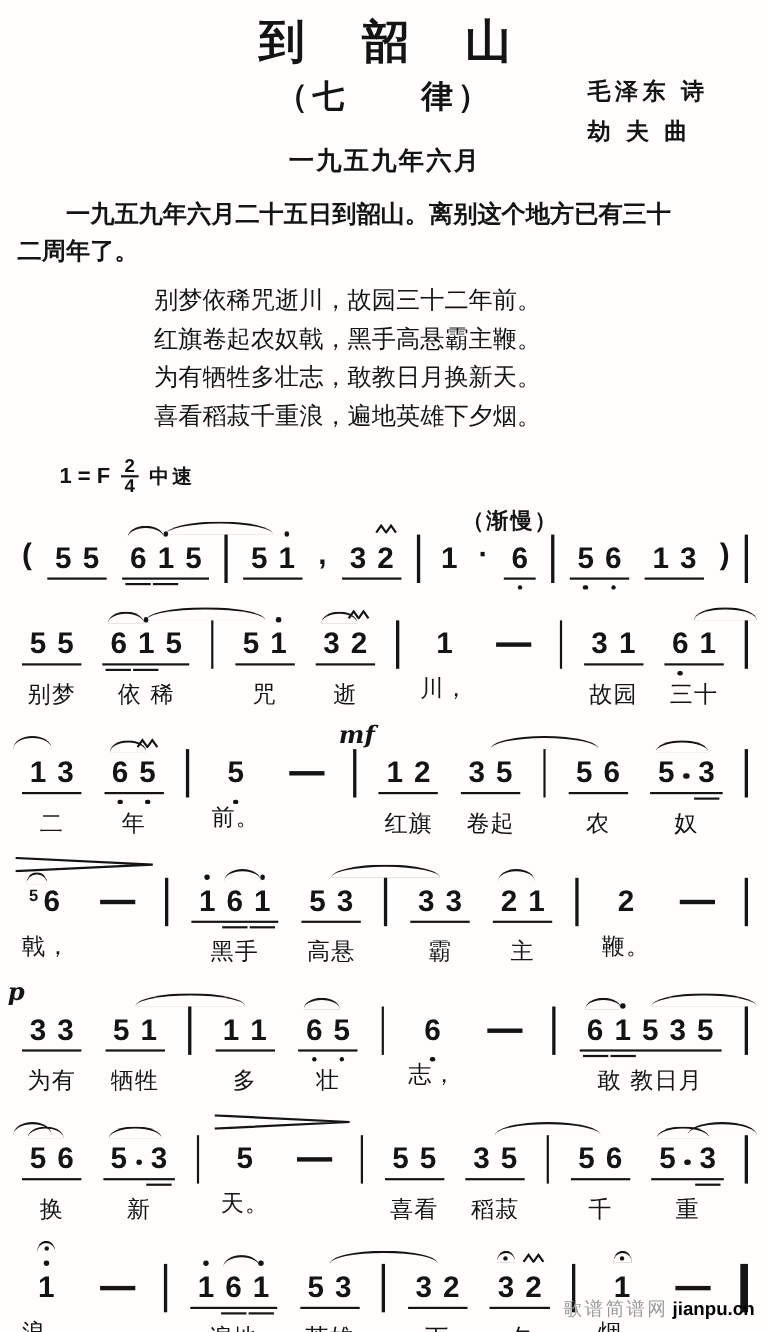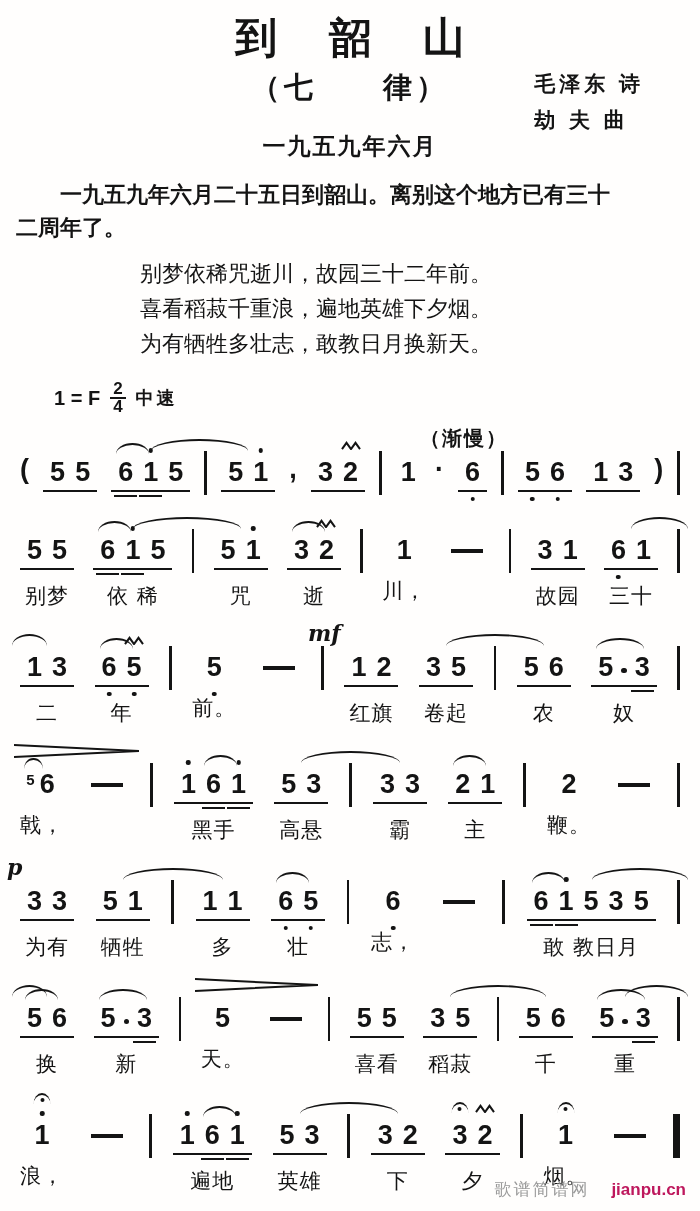--- a/index.html
+++ b/index.html
@@ -49,41 +49,42 @@
        letter-spacing:1px;white-space:nowrap;text-align:center;}
   .lyr:empty{height:0;margin:0;}
   .tie{position:absolute;top:12px;height:10px;border-top:2.5px solid #141414;
        border-radius:50% 50% 0 0 / 100% 100% 0 0;}
   .hp{position:absolute;top:5px;height:14px;}
   .lab{position:absolute;top:-2px;}
   .lab.dyn{font-family:"DejaVu Serif",serif;font-style:italic;font-weight:bold;font-size:22px;}
   .lab.cue{font-weight:bold;font-size:20px;letter-spacing:2px;}
   
   .wm{position:absolute;right:14px;bottom:10px;font-size:17px;letter-spacing:2px;color:#9b9b9b;}
-  .wmu{color:#be185d;font-weight:bold;margin-left:22px;letter-spacing:0;}
+  .wmu{color:#000000;font-weight:bold;margin-left:4px;letter-spacing:0;}
 </style>
 </head>
 <body>
 
 <div class="sheet">
   <div class="title">到 韶 山</div>
   <div class="credits">
     <div>毛泽东 诗</div>
     <div>劫 夫 曲</div>
   </div>
   <div class="subtitle">（七　　律）</div>
   <div class="dateline">一九五九年六月</div>
   <div class="preface">
     <div class="p1">一九五九年六月二十五日到韶山。离别这个地方已有三十</div>
     <div class="p2">二周年了。</div>
   </div>
   <div class="poem">
     <div>别梦依稀咒逝川，故园三十二年前。</div>
+    <div>红旗卷起农奴戟，黑手高悬霸主鞭。</div>
+    <div>为有牺牲多壮志，敢教日月换新天。</div>
     <div>喜看稻菽千重浪，遍地英雄下夕烟。</div>
-    <div>为有牺牲多壮志，敢教日月换新天。</div>
   </div>
   <div class="tempo">
     <span>1 = F</span>
     <span class="frac">
         <b>2</b>
         <b>4</b>
       </span>
     <span class="speed">中速</span>
   </div>
   <div id="score">

